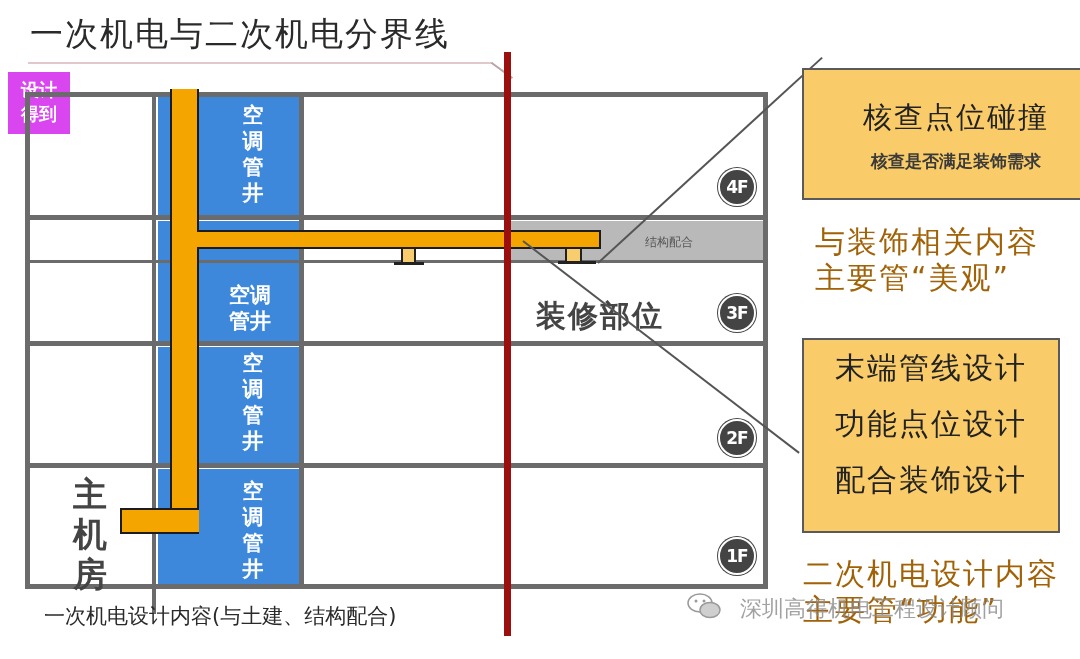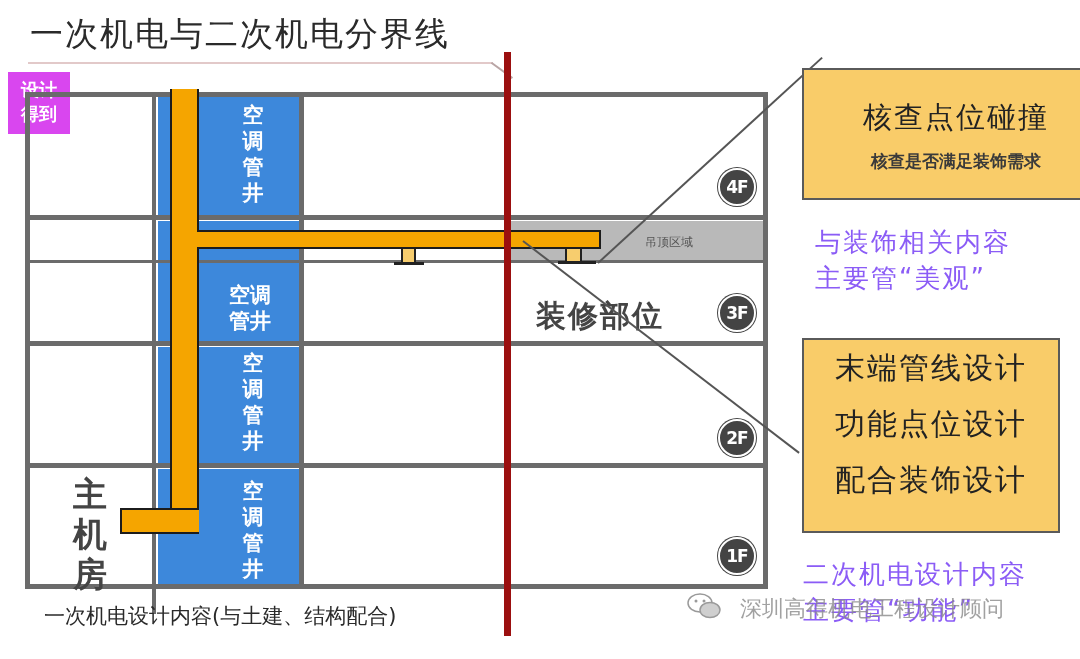--- a/index.html
+++ b/index.html
@@ -20,41 +20,41 @@
   .hanger { background:#f7cd6e; border-left:2px solid #222; border-right:2px solid #222; box-sizing:border-box; }
   .hanger-base { background:#222; height:3px; }
   .zone-label { font-size:30px; font-weight:bold; color:#444; letter-spacing:2px; white-space:nowrap; }
   .room-label { font-size:34px; font-weight:bold; color:#444; line-height:40px; text-align:center; }
   .floor-badge { width:34px; height:34px; border-radius:50%; background:#444; color:#fff; font-weight:bold; font-size:17px; text-align:center; line-height:34px; letter-spacing:-1px; border:2px solid #fff; box-shadow:0 0 0 1px #444; }
   .redline { background:#9b0f0f; }
   .callout { background:#f9cc69; border-top:2px solid #5a5a5a; border-bottom:2px solid #5a5a5a; border-left:2px solid #5a5a5a; border-right:2px solid #5a5a5a; box-sizing:border-box; text-align:center; }
   .callout-title { font-size:29px; color:#222; letter-spacing:2px; }
   .callout-sub { font-size:17px; font-weight:bold; color:#3a3a3a; }
   .callout-line { font-size:30px; color:#222; letter-spacing:2px; line-height:56px; }
-  .side-note { font-size:26px; color:#8b5cf6; letter-spacing:2px; line-height:36px; white-space:nowrap; }
+  .side-note { font-size:30px; color:#a16207; letter-spacing:2px; line-height:36px; white-space:nowrap; }
   .bottom-caption { font-size:21px; color:#2a2a2a; white-space:nowrap; }
   .watermark { font-size:22px; color:#8a8a8a; opacity:0.8; white-space:nowrap;text-align:right; }
   .leader { background:#555; height:2px; transform-origin:0 50%; }
 </style>
 </head>
 <body>
 
 <div class="abs title">一次机电与二次机电分界线</div>
 <div class="abs title-underline"></div>
 <div class="abs title-leader"></div>
 
 <div class="abs badge">
   <div>设计</div>
   <div>得到</div>
 </div>
 
 <div class="abs" style="left:0;top:0;width:1080px;height:659px;">
 
   <div class="abs ceiling" style="left:508px;top:221px;width:255px;height:41px;"></div>
-  <div class="abs ceiling-label" style="left:645px;top:234px;">吊顶区域</div>
+  <div class="abs ceiling-label" style="left:645px;top:234px;">结构配合</div>
 
   <div class="abs shaft" style="left:158px;top:97px;width:142px;height:120px;"></div>
   <div class="abs shaft" style="left:158px;top:221px;width:142px;height:41px;"></div>
   <div class="abs shaft" style="left:158px;top:262px;width:142px;height:81px;"></div>
   <div class="abs shaft" style="left:158px;top:347px;width:142px;height:118px;"></div>
   <div class="abs shaft" style="left:158px;top:469px;width:142px;height:116px;"></div>
 
   <div class="abs frame" style="left:25px;top:92px;width:743px;height:497px;"></div>
 
   <div class="abs hline" style="left:25px;top:215px;width:743px;"></div>

